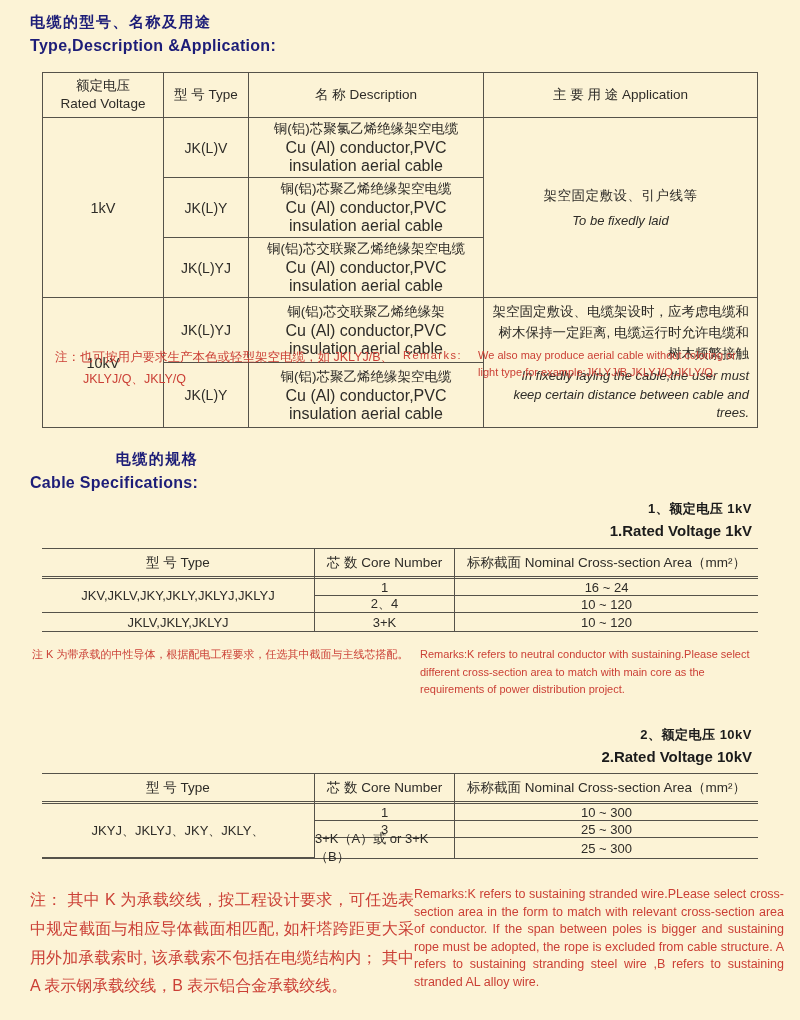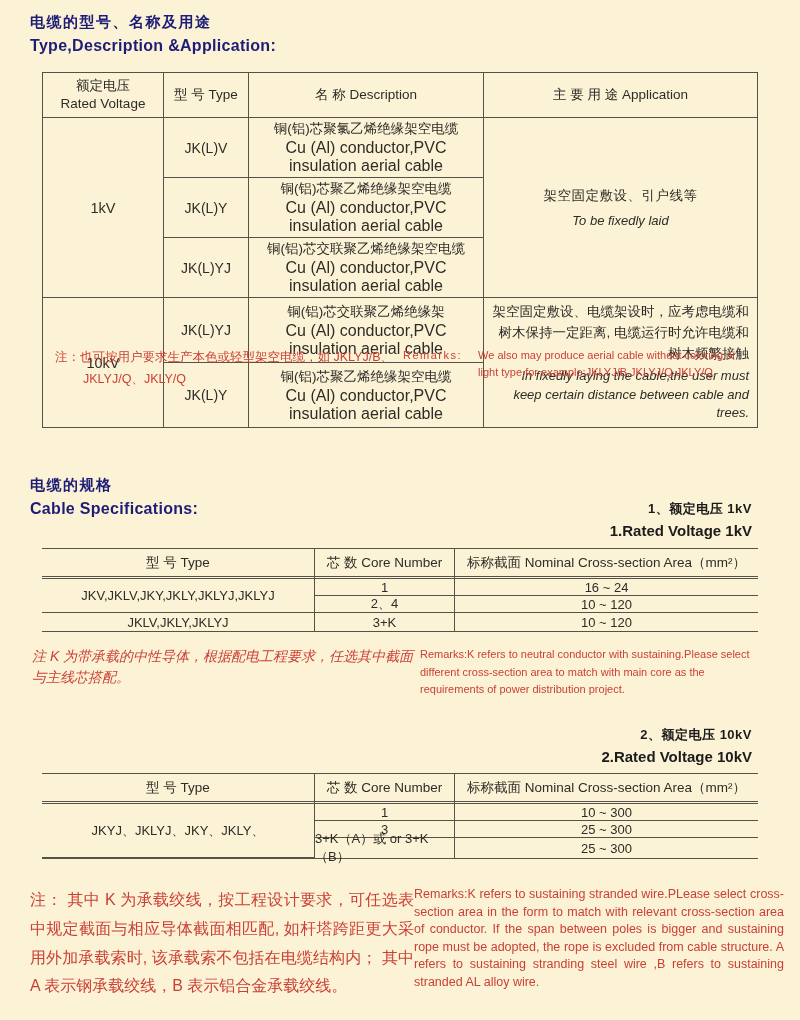--- a/index.html
+++ b/index.html
@@ -60,21 +60,21 @@
   .spec .vr{border-right:1px solid var(--line);}
   .spec2{top:548px;grid-template-rows:31px 17px 17px 19px;}
   .spec3{top:773px;grid-template-rows:31px 17px 17px 21px;}
   .g-c1{grid-column:1;} .g-c2{grid-column:2;} .g-c3{grid-column:3;}
   .rsp2{grid-row:2 / span 2;}
   .t3type{grid-row:2 / span 3;grid-column:1;display:flex;flex-direction:row;border-right:1px solid var(--line);border-bottom:1px solid var(--line);}
   .t3type .half{flex:1;display:flex;align-items:center;justify-content:center;font-size:13px;}
   .t3type .half.top{border-bottom:1px solid var(--line);}
 
   .note2{left:32px;top:646px;width:742px;display:flex;}
-  .n2-left{width:388px;font-size:14px;line-height:1.5;font-style:italic;}
+  .n2-left{width:388px;font-size:11px;line-height:1.5;}
   .n2-right{width:334px;font-size:11px;line-height:1.6;}
 
   .note3{left:30px;top:886px;width:762px;display:flex;}
   .n3-left{width:384px;font-size:16px;line-height:1.8;text-align:justify;}
   .n3-right{width:370px;margin-left:8px;font-size:12.5px;line-height:1.4;text-align:justify;}
 </style>
 </head>
 <body>
 
 <div class="canvas">
@@ -147,21 +147,21 @@
     <div class="n1-left">
       <div>注：也可按用户要求生产本色或轻型架空电缆，如 JKLYJ/B、</div>
       <div class="n1-indent">JKLYJ/Q、JKLY/Q</div>
     </div>
     <div class="n1-right">
       <span class="r-label">Remarks:</span>
       <p>We also may  produce aerial cable without  coloring  or light  type,for example:JKLYJ/B,JKLYJ/Q,JKLY/Q.</p>
     </div>
   </div>
 
-  <div class="sec-head" style="top:476px;">
+  <div class="sec-head" style="top:450px;text-align:right;">
     <div class="cn">电缆的规格</div>
     <div class="en">Cable Specifications:</div>
   </div>
 
   <div class="sub" style="top:500px;">
     <div class="cn">1、额定电压 1kV</div>
     <div class="en">1.Rated Voltage 1kV</div>
   </div>
 
   <div class="spec spec2">

